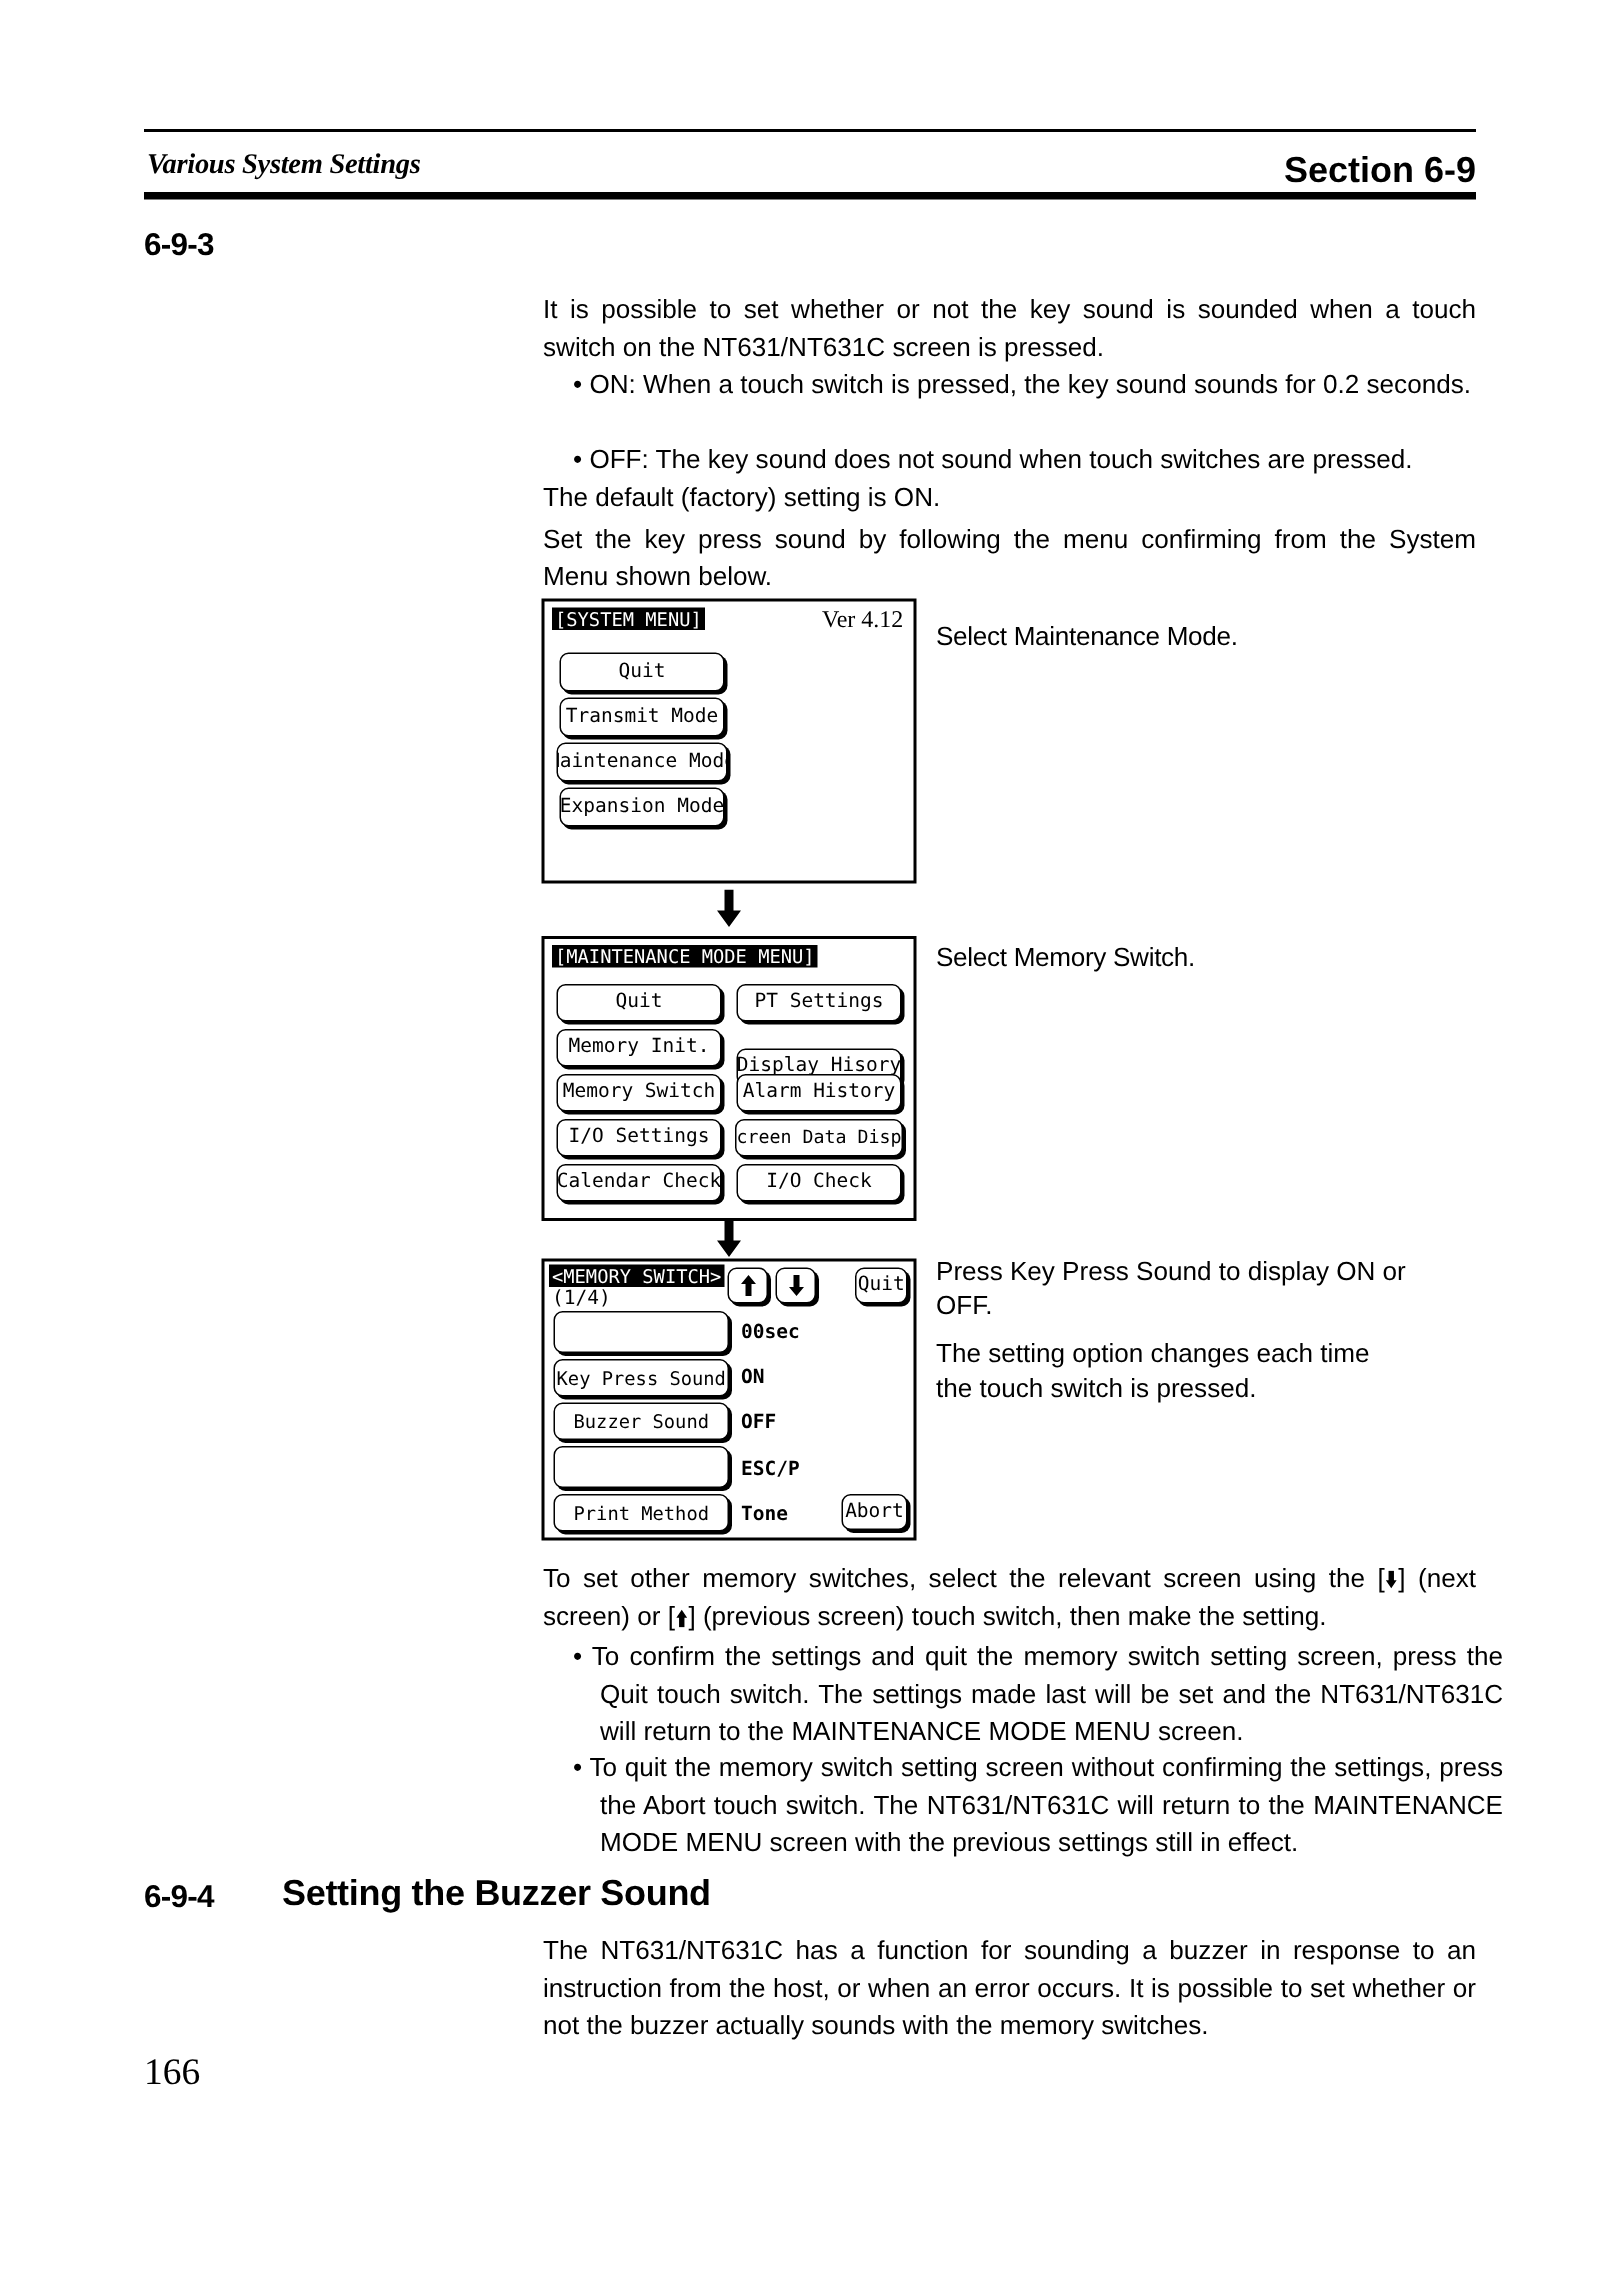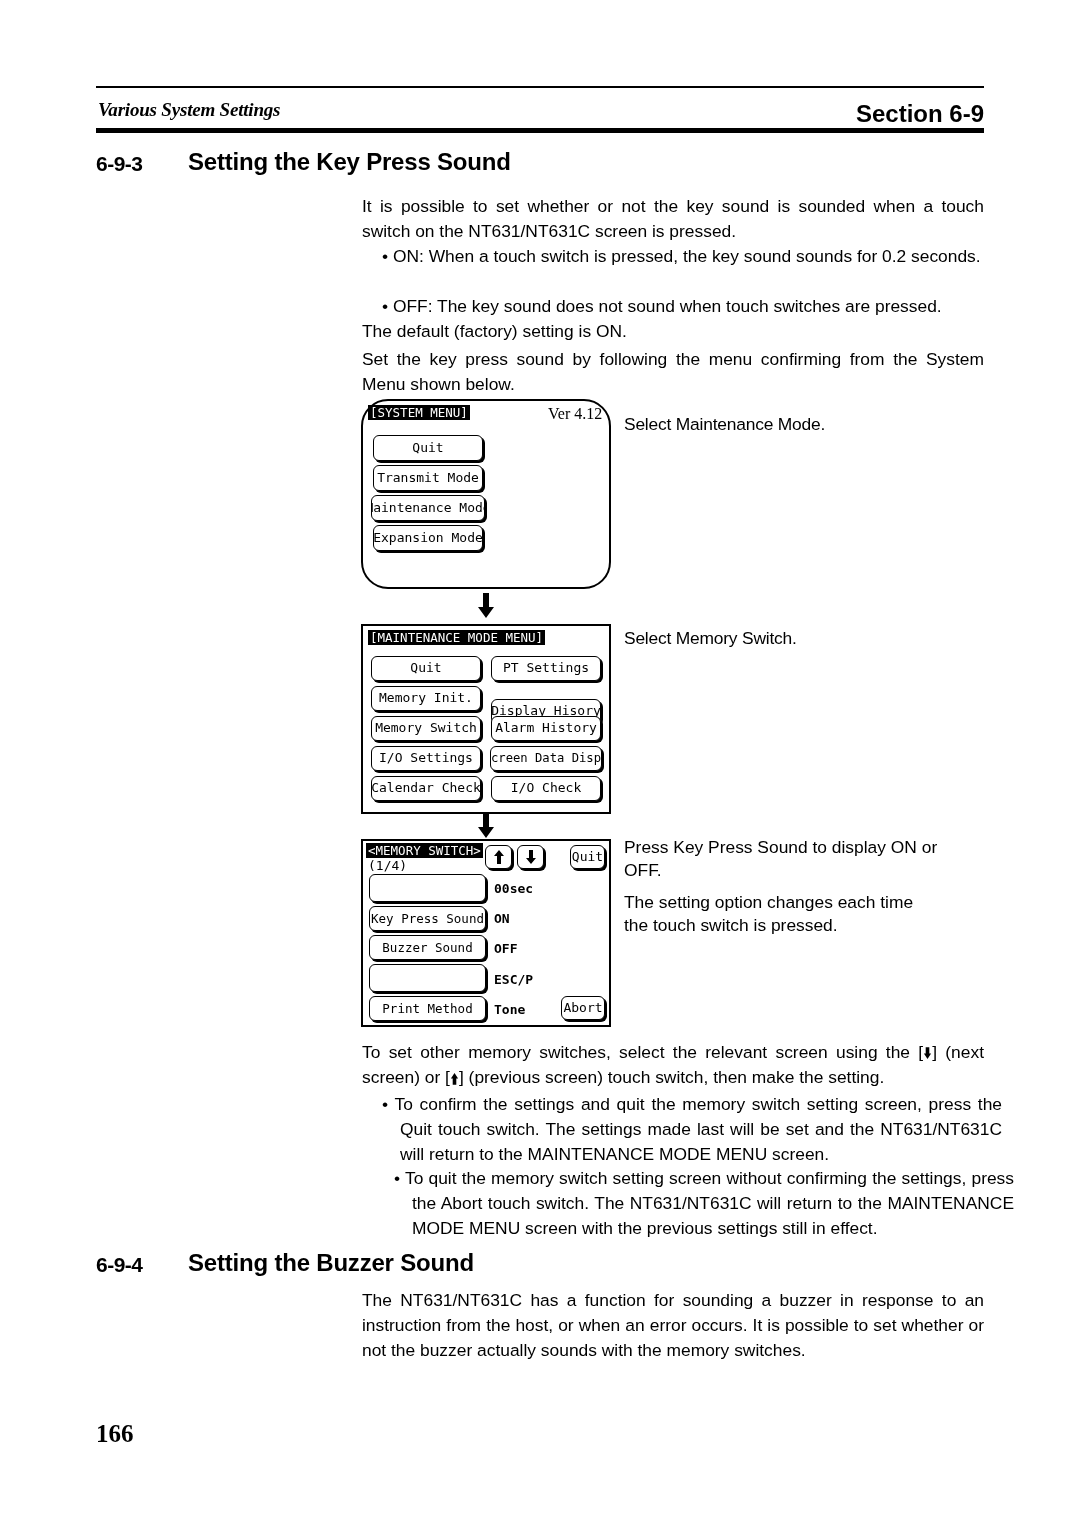--- a/index.html
+++ b/index.html
@@ -170,33 +170,32 @@
 <body>
 
 <div class="page">
 
   <div class="hdr-rule-top"></div>
   <div class="hdr-left">Various System Settings</div>
   <div class="hdr-right">Section 6-9</div>
   <div class="hdr-rule-bottom"></div>
 
   <div class="sec-num" style="left:96px; top:152px;">6-9-3</div>
-  <div class="sec-title" style="left:188px; top:148px;">Setting the Key Press Sound</div>
 
   <div class="body-col" style="top:194px;">It is possible to set whether or not the key sound is sounded when a touch switch on the NT631/NT631C screen is pressed.</div>
 
   <div class="bullet" style="top:244px;">• ON: When a touch switch is pressed, the key sound sounds for 0.2 seconds.</div>
 
   <div class="bullet nojust" style="top:294px;">• OFF: The key sound does not sound when touch switches are pressed.</div>
 
   <div class="body-col nojust" style="top:319px;">The default (factory) setting is ON.</div>
 
   <div class="body-col" style="top:347px;">Set the key press sound by following the menu confirming from the System Menu shown below.</div>
 
-  <div class="lcd" style="left:361px; top:399px; width:250px; height:190px;border-radius:27px;">
+  <div class="lcd" style="left:361px; top:399px; width:250px; height:190px;">
 
     <div class="lcd-title" style="left:5px; top:4px; font-size:12.5px; padding:1px 2px;">[SYSTEM MENU]</div>
 
     <div class="lcd-ver" style="left:185px; top:4px;">Ver 4.12</div>
 
     <div class="tsw" style="left:10px; top:34px; width:110px; height:26px; font-size:13px;">Quit</div>
 
     <div class="tsw" style="left:10px; top:64px; width:110px; height:26px; font-size:13px;">Transmit Mode</div>
 
     <div class="tsw" style="left:8px; top:94px; width:114px; height:26px; font-size:13px;">Maintenance Mode</div>
@@ -288,22 +287,22 @@
   <div class="body-col" style="top:1040px;">
     <span>To set other memory switches, select the relevant screen using the [</span><svg class="inline-arrow" viewBox="0 0 10 14">
         <polygon points="3,0 7,0 7,7 9,7 5,13 1,7 3,7" fill="#000"></polygon>
       </svg><span>] (next screen) or [</span><svg class="inline-arrow" viewBox="0 0 10 14">
         <polygon points="5,1 9,7 7,7 7,14 3,14 3,7 1,7" fill="#000"></polygon>
       </svg><span>] (previous screen) touch switch, then make the setting.</span>
   </div>
 
   <div class="bullet" style="top:1092px;">• To confirm the settings and quit the memory switch setting screen, press the Quit touch switch. The settings made last will be set and the NT631/NT631C will return to the MAINTENANCE MODE MENU screen.</div>
 
-  <div class="bullet" style="top:1166px;margin-left:12px;">• To quit the memory switch setting screen without confirming the settings, press the Abort touch switch. The NT631/NT631C will return to the MAINTENANCE MODE MENU screen with the previous settings still in effect.</div>
+  <div class="bullet" style="top:1166px;">• To quit the memory switch setting screen without confirming the settings, press the Abort touch switch. The NT631/NT631C will return to the MAINTENANCE MODE MENU screen with the previous settings still in effect.</div>
 
   <div class="sec-num" style="left:96px; top:1253px;">6-9-4</div>
   <div class="sec-title" style="left:188px; top:1249px;">Setting the Buzzer Sound</div>
 
   <div class="body-col" style="top:1288px;">The NT631/NT631C has a function for sounding a buzzer in response to an instruction from the host, or when an error occurs. It is possible to set whether or not the buzzer actually sounds with the memory switches.</div>
 
-  <div style="position:absolute; left:96px; top:1420px; font-family:'Liberation Serif', serif; font-weight:bold; font-size:25px;">166</div>
+  <div style="position:absolute; left:96px; top:1368px; font-family:'Liberation Serif', serif; font-weight:normal; font-size:25px;">166</div>
 
 </div>
 
 </body></html>

